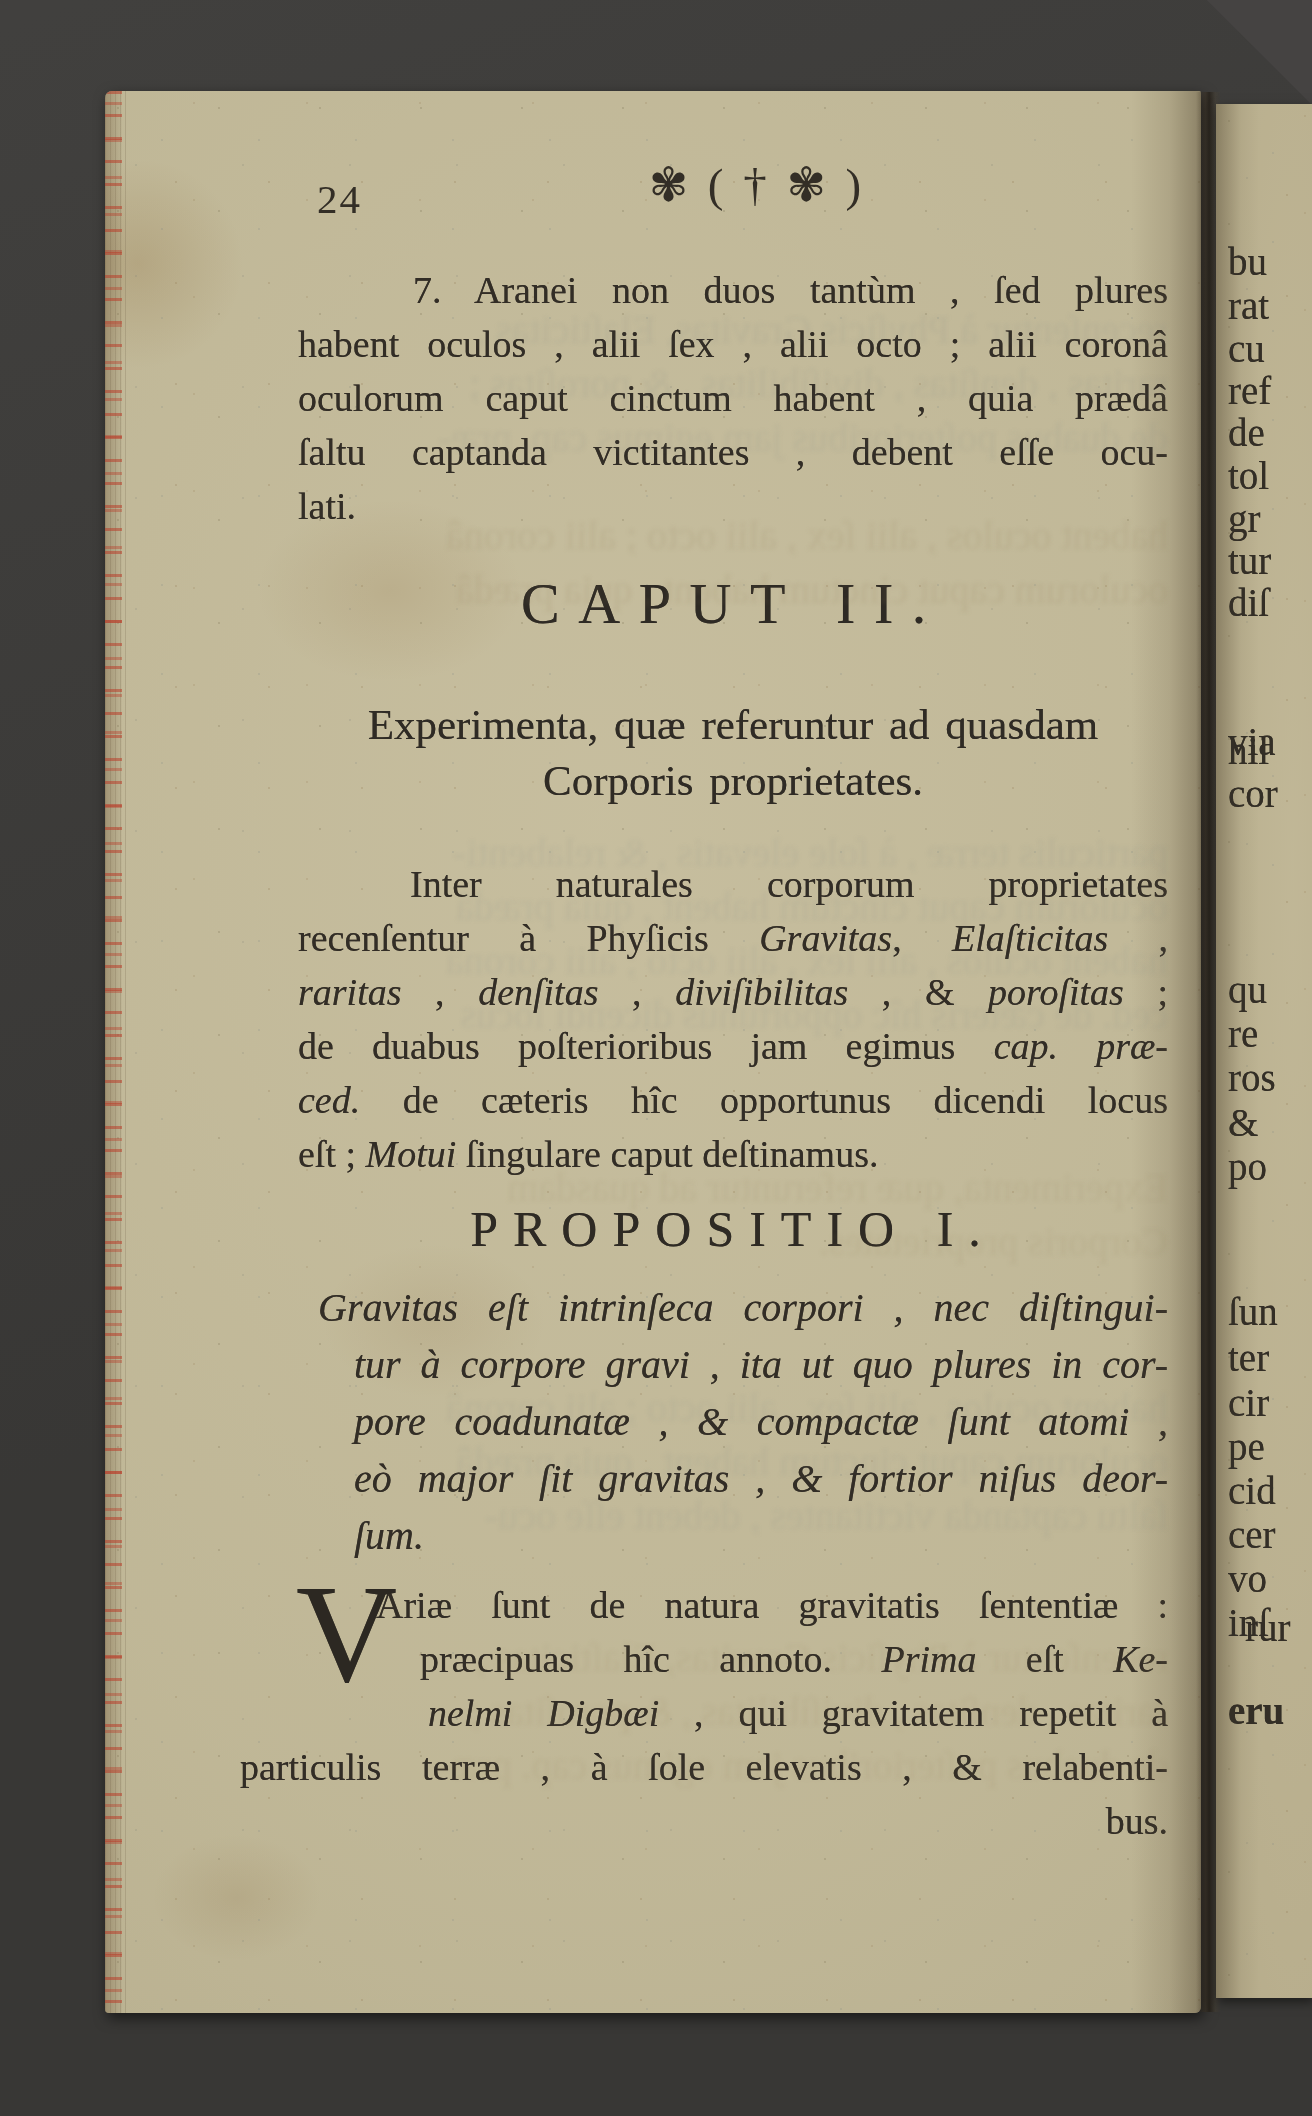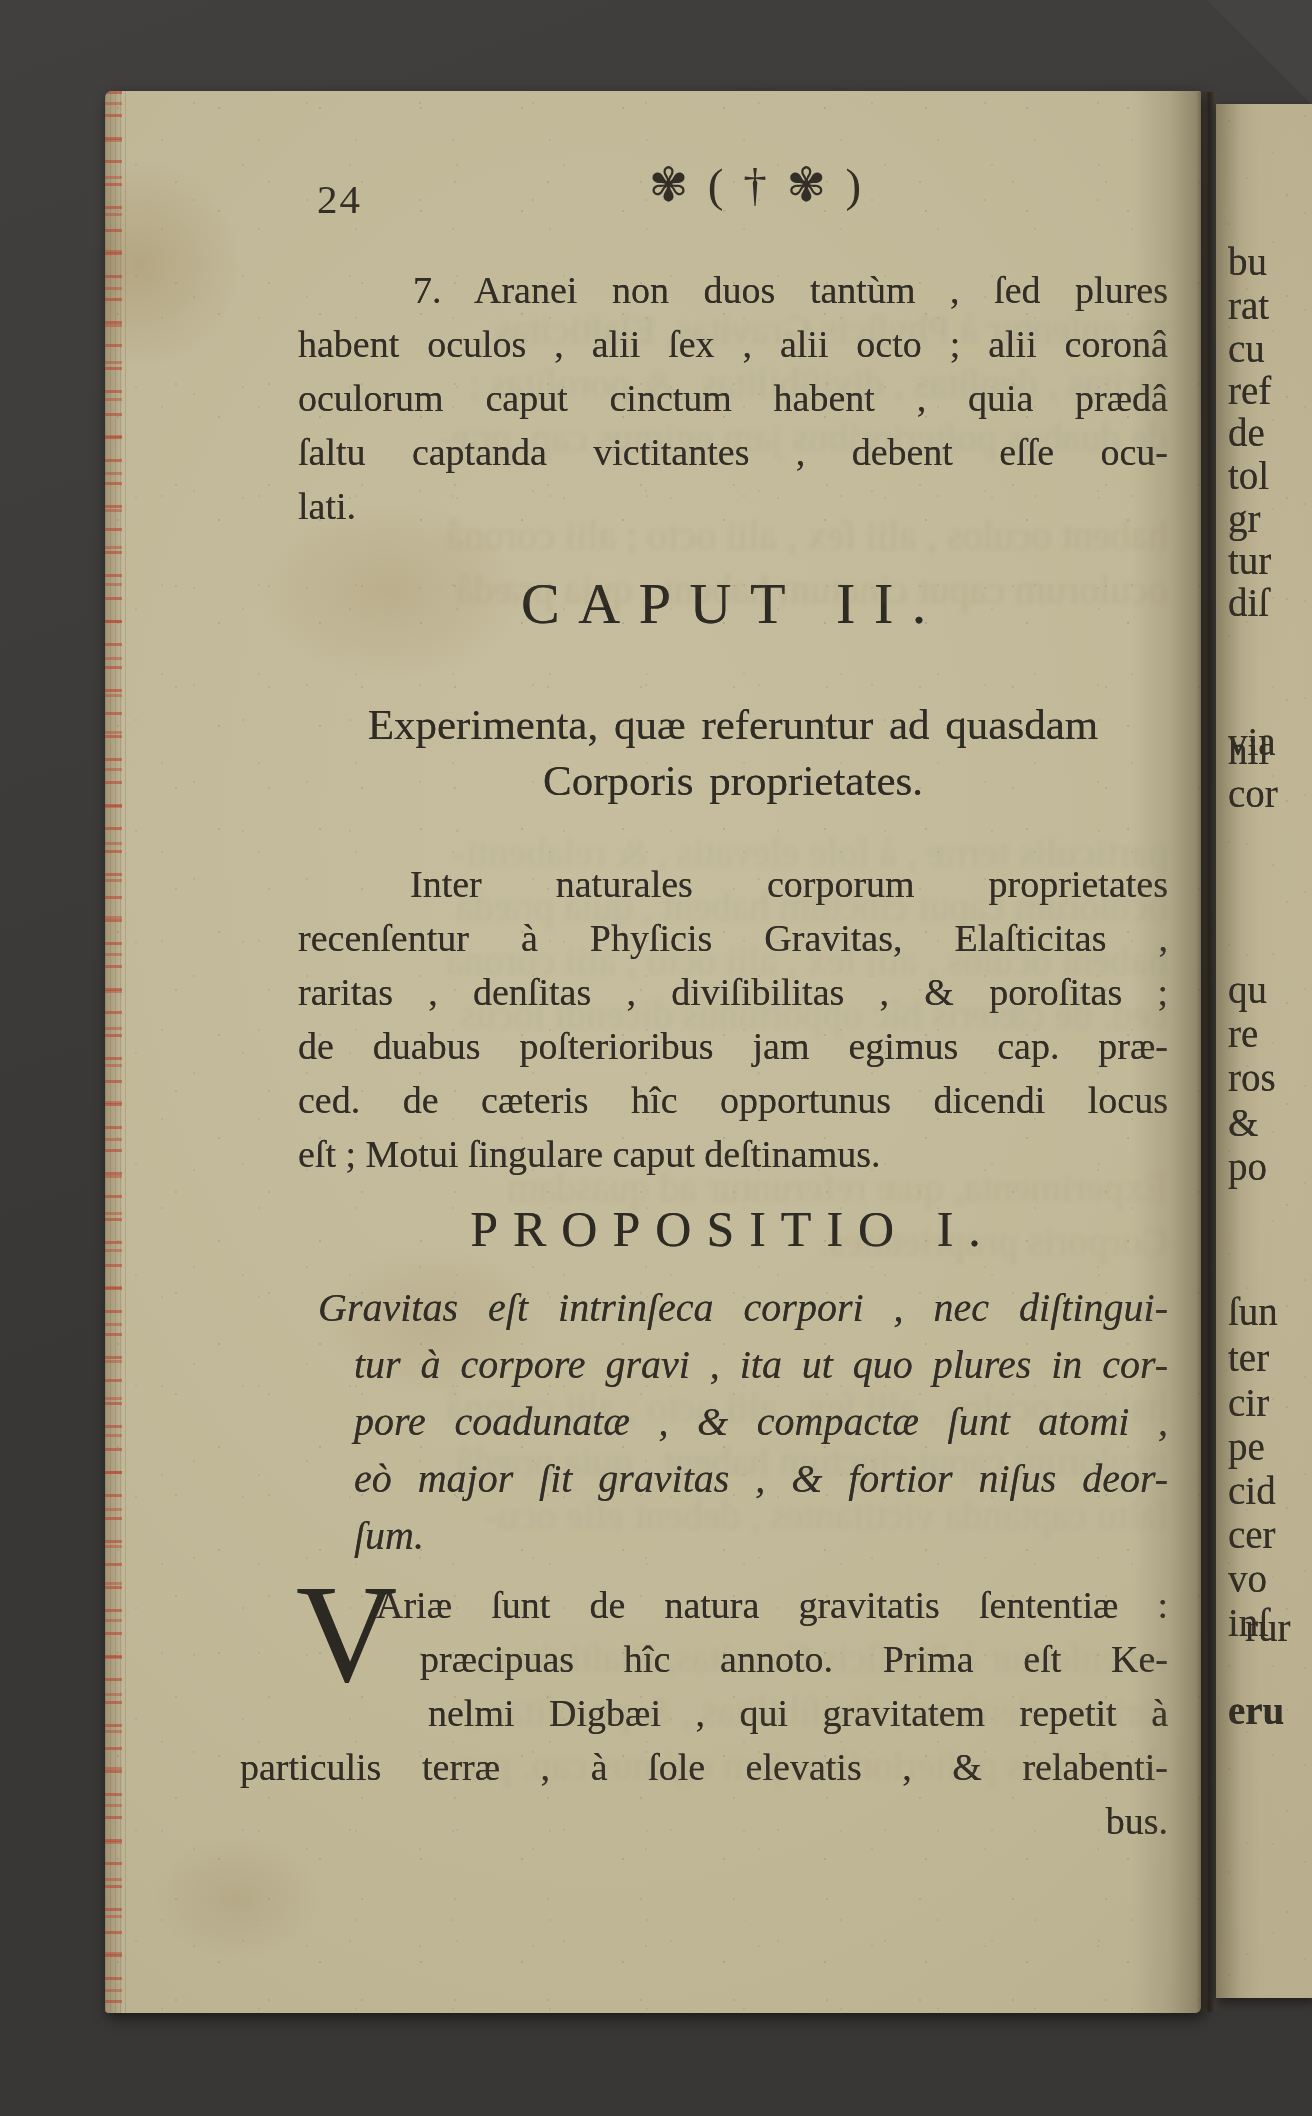--- a/index.html
+++ b/index.html
@@ -58,21 +58,21 @@
             font-size:47px;color:#332e26;word-spacing:8px;
             font-family:"Liberation Serif","DejaVu Sans","DejaVu Serif",serif;}
   
   .text-col{position:absolute;left:193px;top:172px;width:870px;color:#322d26;
             text-shadow:0 0 0.6px rgba(48,42,32,0.75);}
   .block{position:relative;}
   .line{min-height:54px;}
   .line.j{text-align:justify;text-align-last:justify;}
   .line.r{text-align:right;}
   .line.c{text-align:center;}
-  .it{}
+  .it{font-style:italic;}
   .body{font-size:38px;line-height:54px;}
   .chapter{font-size:58px;line-height:70px;letter-spacing:0.32em;text-align:center;color:#2e2a24;}
   .chapter .line{min-height:70px;}
   .subtitle{font-size:43px;line-height:56px;word-spacing:5px;color:#2f2b25;}
   .subtitle .line{min-height:56px;}
   .prop{font-size:50px;line-height:64px;letter-spacing:0.30em;color:#2e2a24;}
   .prop .line{min-height:64px;}
   .italicpara{font-size:40px;line-height:57px;font-style:italic;}
   .italicpara .line{min-height:57px;}
   .dropcap{position:absolute;left:56px;top:-14px;font-size:140px;line-height:1;color:#2c2822;}

